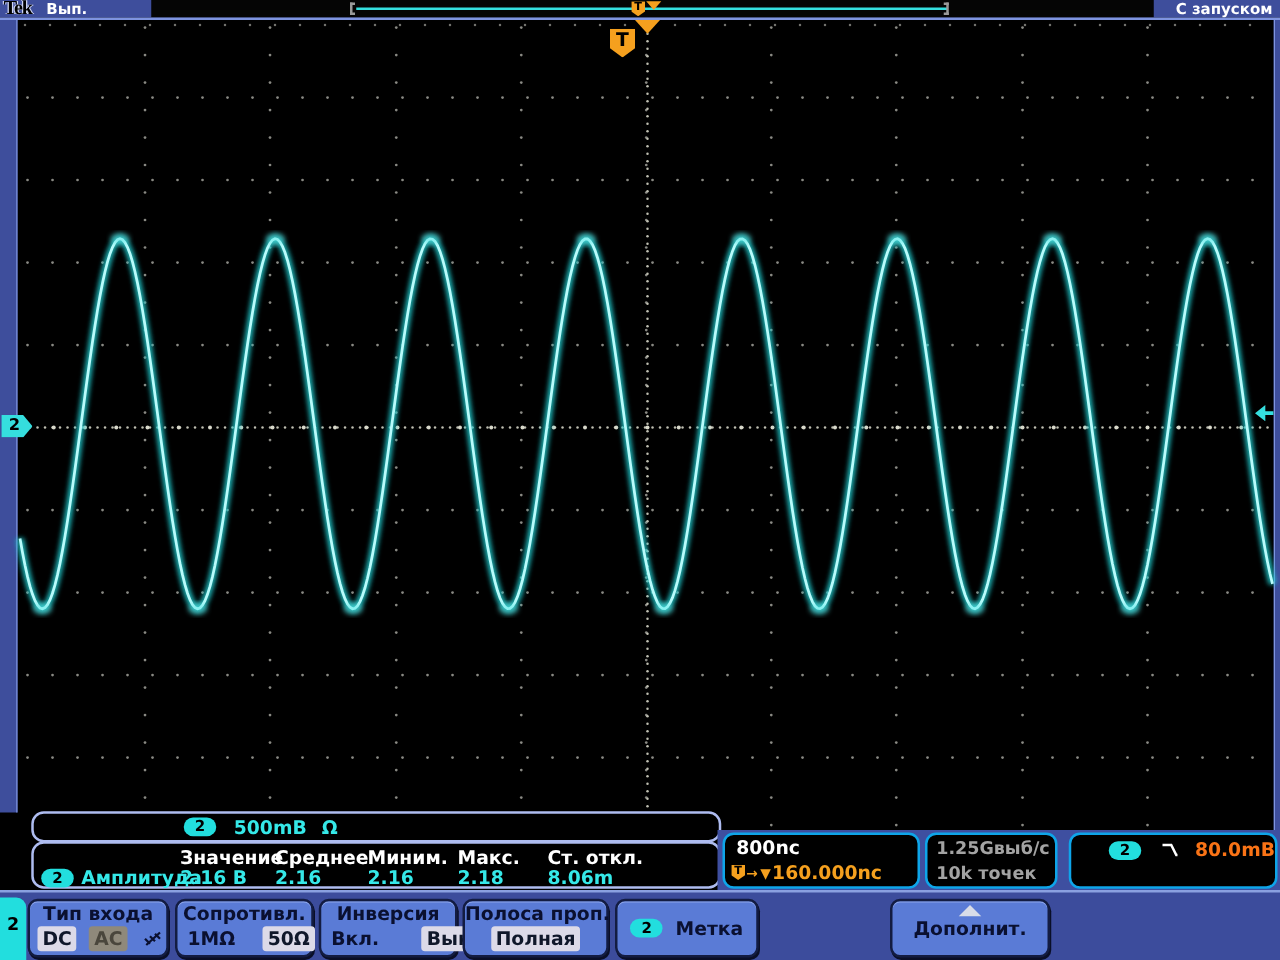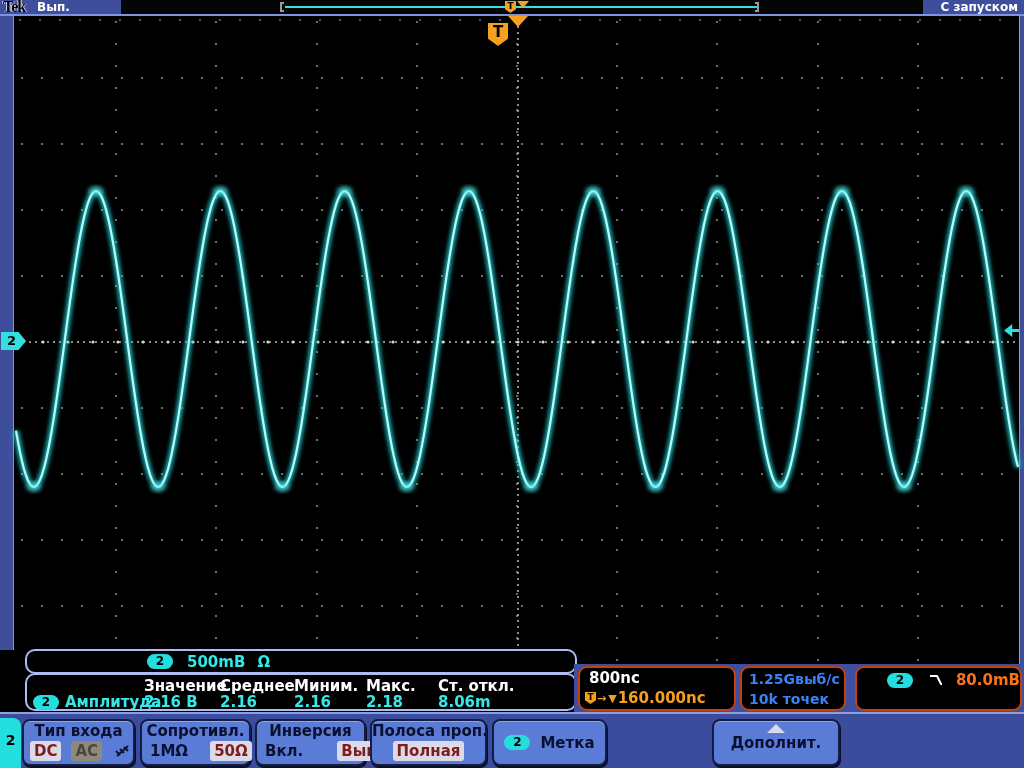--- a/index.html
+++ b/index.html
@@ -52,43 +52,43 @@
   .meas-row { position:absolute; left:0; width:100%; height:16px; }
   #meas-head { top:2px; }
   #meas-vals { top:18px; }
   .mcol { position:absolute; font-weight:bold; font-size:15px; white-space:nowrap; }
   .mhead { color:#fff; }
   .mval { color:#35e8e8; }
   .c0 { left:6px; display:flex; align-items:center; gap:6px; }
   .c1 { left:117px; } .c2 { left:193px; } .c3 { left:267px; } .c4 { left:339px; } .c5 { left:411px; }
   
   #blue-band { position:absolute; left:574px; top:664px; width:450px; height:48px; background:#3e4fa0; }
-  .rbox { position:absolute; background:#000; border:2px solid #c2410c; border-radius:9px; }
+  .rbox { position:absolute; background:#000; border:2px solid #0ea5e9; border-radius:9px; }
   #time-box { left:578px; top:666px; width:158px; height:45px; }
   #time-scale { position:absolute; left:9px; top:1px; color:#fff; font-weight:bold; font-size:15px; }
   #time-delay { position:absolute; left:5px; top:21px; display:flex; align-items:center; color:#f5a01e;
     font-weight:bold; font-size:15px; }
   #delay-tmark { width:11px; height:12px; font-size:9px; line-height:11px; }
   .orange-glyph { color:#f5a01e; font-size:11px; font-weight:bold; margin:0 1px; }
-  #rate-box { left:740px; top:666px; width:106px; height:45px; color:#3b82f6; font-weight:bold; font-size:14px;
+  #rate-box { left:740px; top:666px; width:106px; height:45px; color:#a3a3a3; font-weight:bold; font-size:14px;
     padding:1px 0 0 7px; line-height:20px; }
   #trig-box { left:855px; top:666px; width:167px; height:45px; }
   #trig-box .inner { display:flex; align-items:center; margin:3px 0 0 30px; }
   #trig-slope { margin-left:16px; }
   #trig-level { color:#f97316; font-weight:bold; font-size:15px; margin-left:14px; }
   
   #menubar { position:absolute; left:0; top:712px; width:1024px; height:56px; background:#3c4c9c;
     border-top:2px solid #8aa0e0; }
   #ch-tab { position:absolute; left:0px; top:4px; width:21px; height:52px; background:#22dede;
     border-radius:0 8px 0 0; color:#000; font-weight:bold; font-size:14px; text-align:center; line-height:44px; }
   .softkey { position:absolute; top:5px; height:47px; background:#5a7bd6; border:2px solid #131c42;
     border-radius:8px; box-shadow:inset 0 1px 0 #8ea6ea, 1px 2px 0 #0a0f28; }
   .sk-label { color:#0a1030; font-weight:bold; font-size:15px; text-align:center; margin-top:1px; white-space:nowrap; }
   .sk-row { display:flex; align-items:center; margin-top:1px; }
-  .chip { background:#dcdae8; color:#7f1d1d; font-weight:bold; font-size:15px; border-radius:3px;
+  .chip { background:#dcdae8; color:#0f172a; font-weight:bold; font-size:15px; border-radius:3px;
     padding:0 4px; line-height:20px; }
   .chip.gray { background:#8f897b; color:#4a463c; }
   .plain-opt { color:#0a1030; font-weight:bold; font-size:15px; }
   #btn-coupling { left:22px; width:113px; }
   #btn-coupling .sk-row { margin-left:6px; gap:10px; }
   #btn-imped { left:140px; width:111px; }
   #btn-imped .sk-row { margin-left:8px; gap:22px; }
   #btn-invert { left:255px; width:111px; }
   #btn-invert .sk-row { margin-left:8px; gap:34px; }
   #btn-bw { left:370px; width:117px; }

